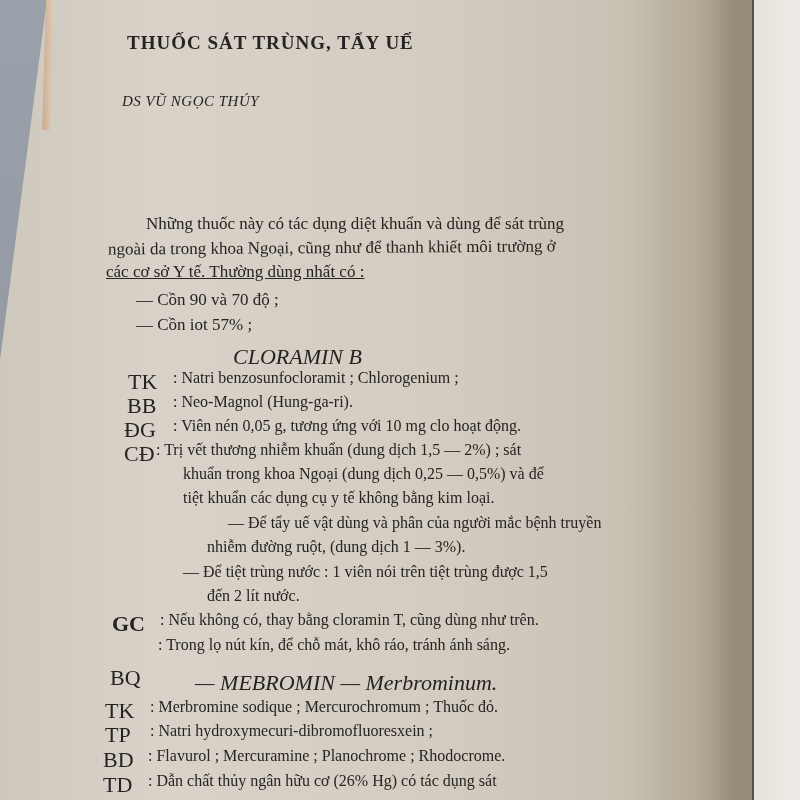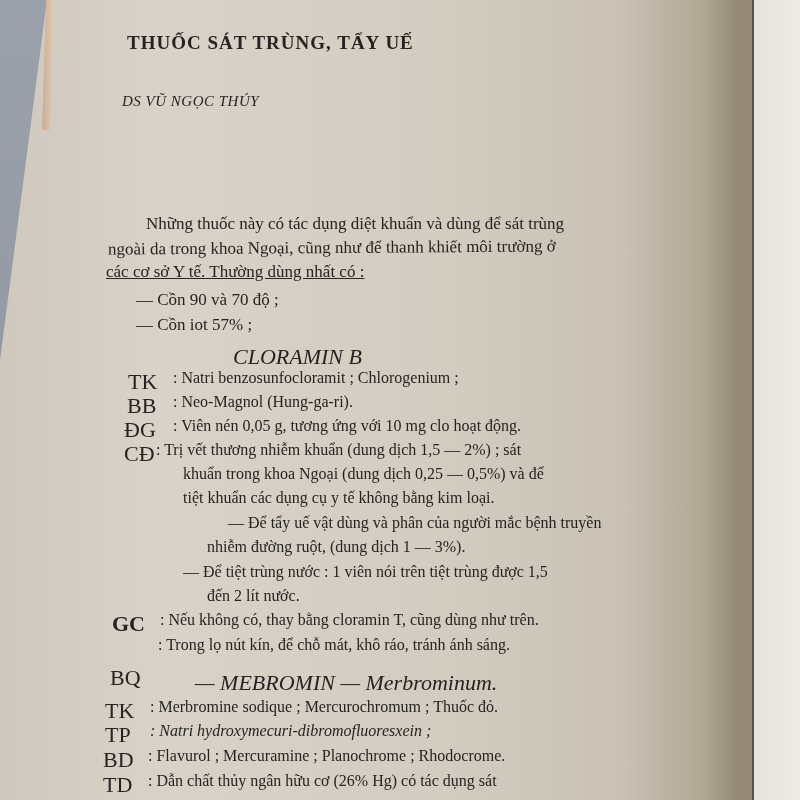--- a/index.html
+++ b/index.html
@@ -77,19 +77,19 @@
 
 <div class="text lbl" style="left:110px;top:636px;margin-top:29px;">BQ</div>
 <div class="text entry" style="left:158px;top:636px;">: Trong lọ nút kín, để chỗ mát, khô ráo, tránh ánh sáng.</div>
 
 <div class="text section-heading" style="left:195px;top:670px;">— MEBROMIN — Merbrominum.</div>
 
 <div class="text lbl" style="left:105px;top:698px;">TK</div>
 <div class="text entry" style="left:150px;top:698px;">: Merbromine sodique ; Mercurochromum ; Thuốc đỏ.</div>
 
 <div class="text lbl" style="left:105px;top:722px;">TP</div>
-<div class="text entry" style="left:150px;top:722px;font-style:italic;">: Natri hydroxymecuri-dibromofluoresxein ;</div>
+<div class="text entry" style="left:150px;top:722px;">: Natri hydroxymecuri-dibromofluoresxein ;</div>
 
 <div class="text lbl" style="left:103px;top:747px;">BD</div>
 <div class="text entry" style="left:148px;top:747px;">: Flavurol ; Mercuramine ; Planochrome ; Rhodocrome.</div>
 
 <div class="text lbl" style="left:103px;top:772px;">TD</div>
 <div class="text entry" style="left:148px;top:772px;">: Dẫn chất thủy ngân hữu cơ (26% Hg) có tác dụng sát</div>
 
 </body></html>

